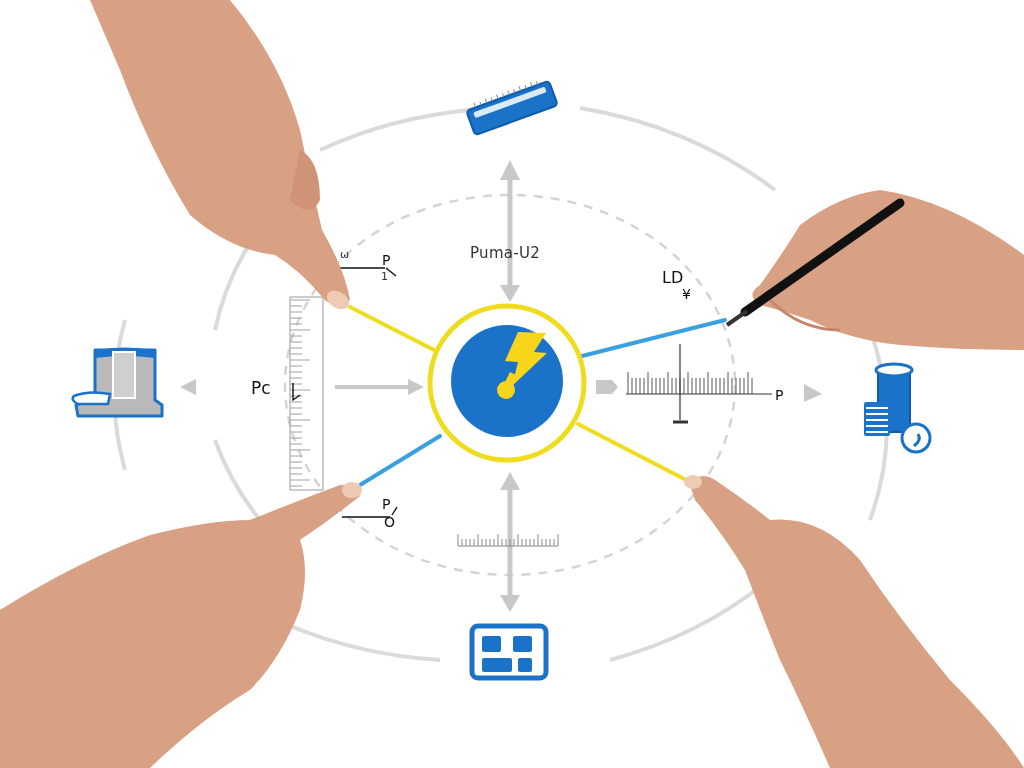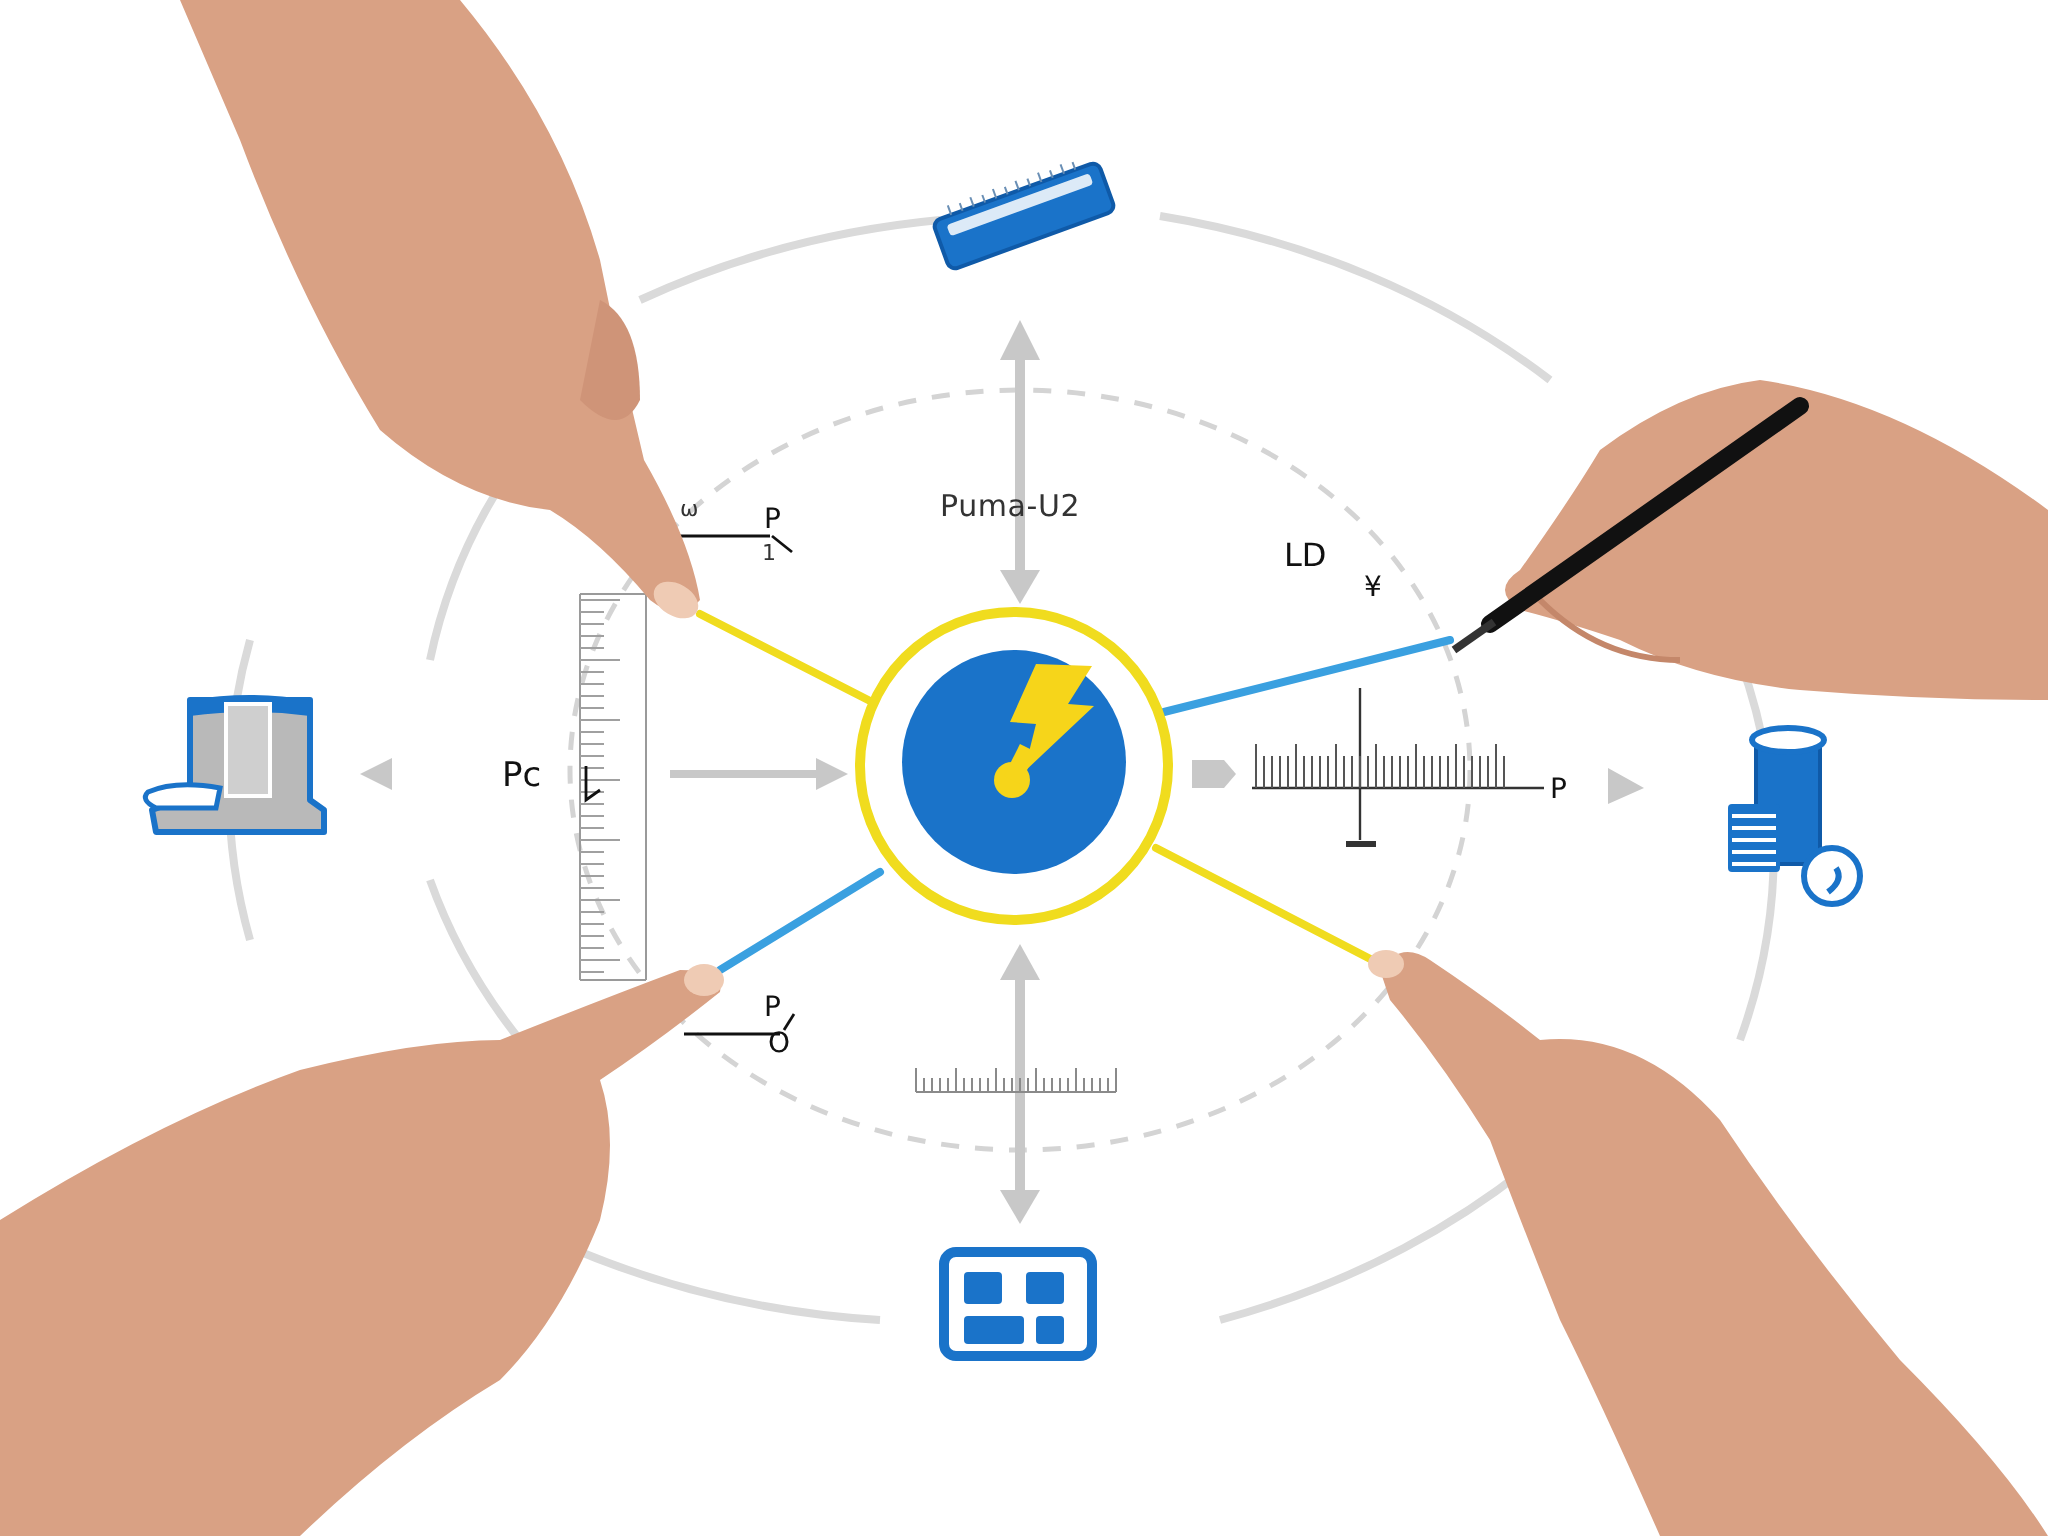--- a/index.html
+++ b/index.html
@@ -252,21 +252,21 @@
     <ellipse cx="693" cy="482" rx="9" ry="7" fill="#efcbb4"></ellipse>
   </g>
 </svg>
 
 <div class="lbl title-lbl" style="left:470px;top:244px;">Puma-U2</div>
 
 <div class="lbl tiny" style="left:340px;top:248px;">ω</div>
 <div class="lbl small-lbl" style="left:382px;top:252px;">P</div>
 <div class="lbl tiny" style="left:381px;top:270px;">1</div>
 
-<div class="lbl small-lbl" style="left:642px;top:268px;font-size:16px;">LD</div>
+<div class="lbl small-lbl" style="left:662px;top:268px;font-size:16px;">LD</div>
 <div class="lbl small-lbl" style="left:682px;top:286px;">¥</div>
 
 <div class="lbl small-lbl" style="left:251px;top:378px;font-size:17px;">Pc</div>
 
 <div class="lbl small-lbl" style="left:382px;top:496px;">P</div>
 <div class="lbl small-lbl" style="left:384px;top:514px;">O</div>
 
 <div class="lbl small-lbl" style="left:775px;top:387px;">P</div>
 
 </body></html>

